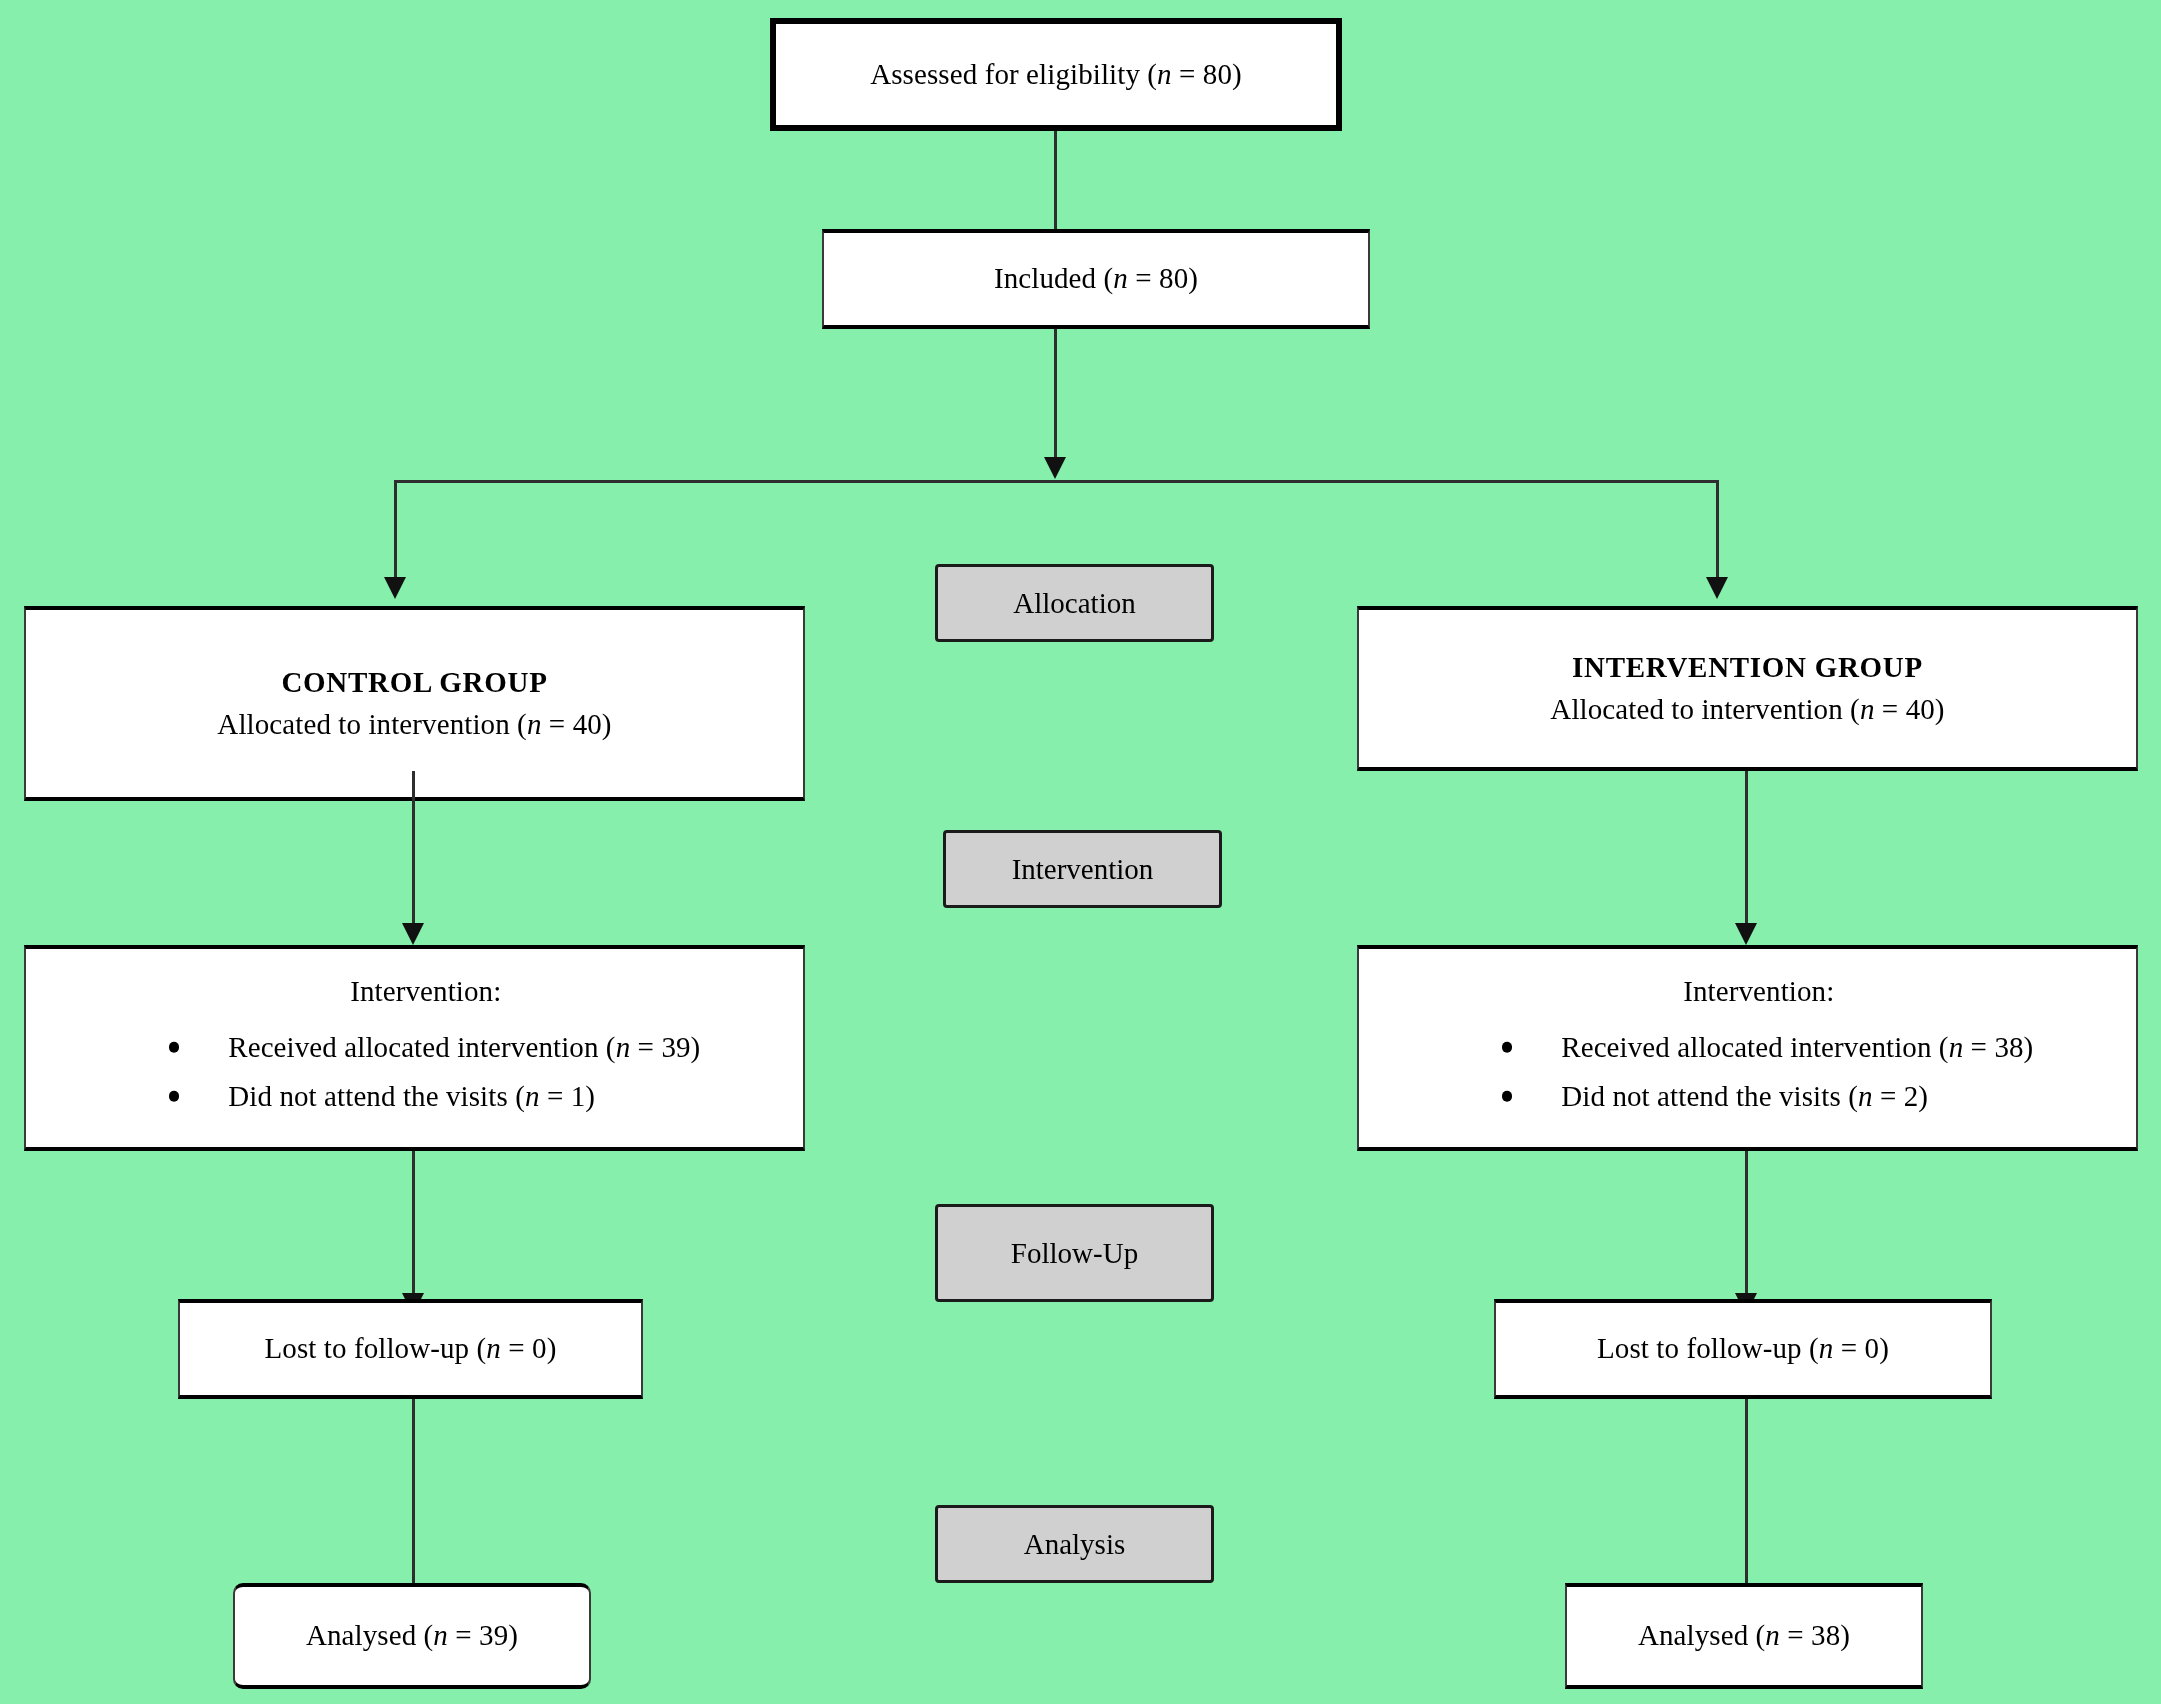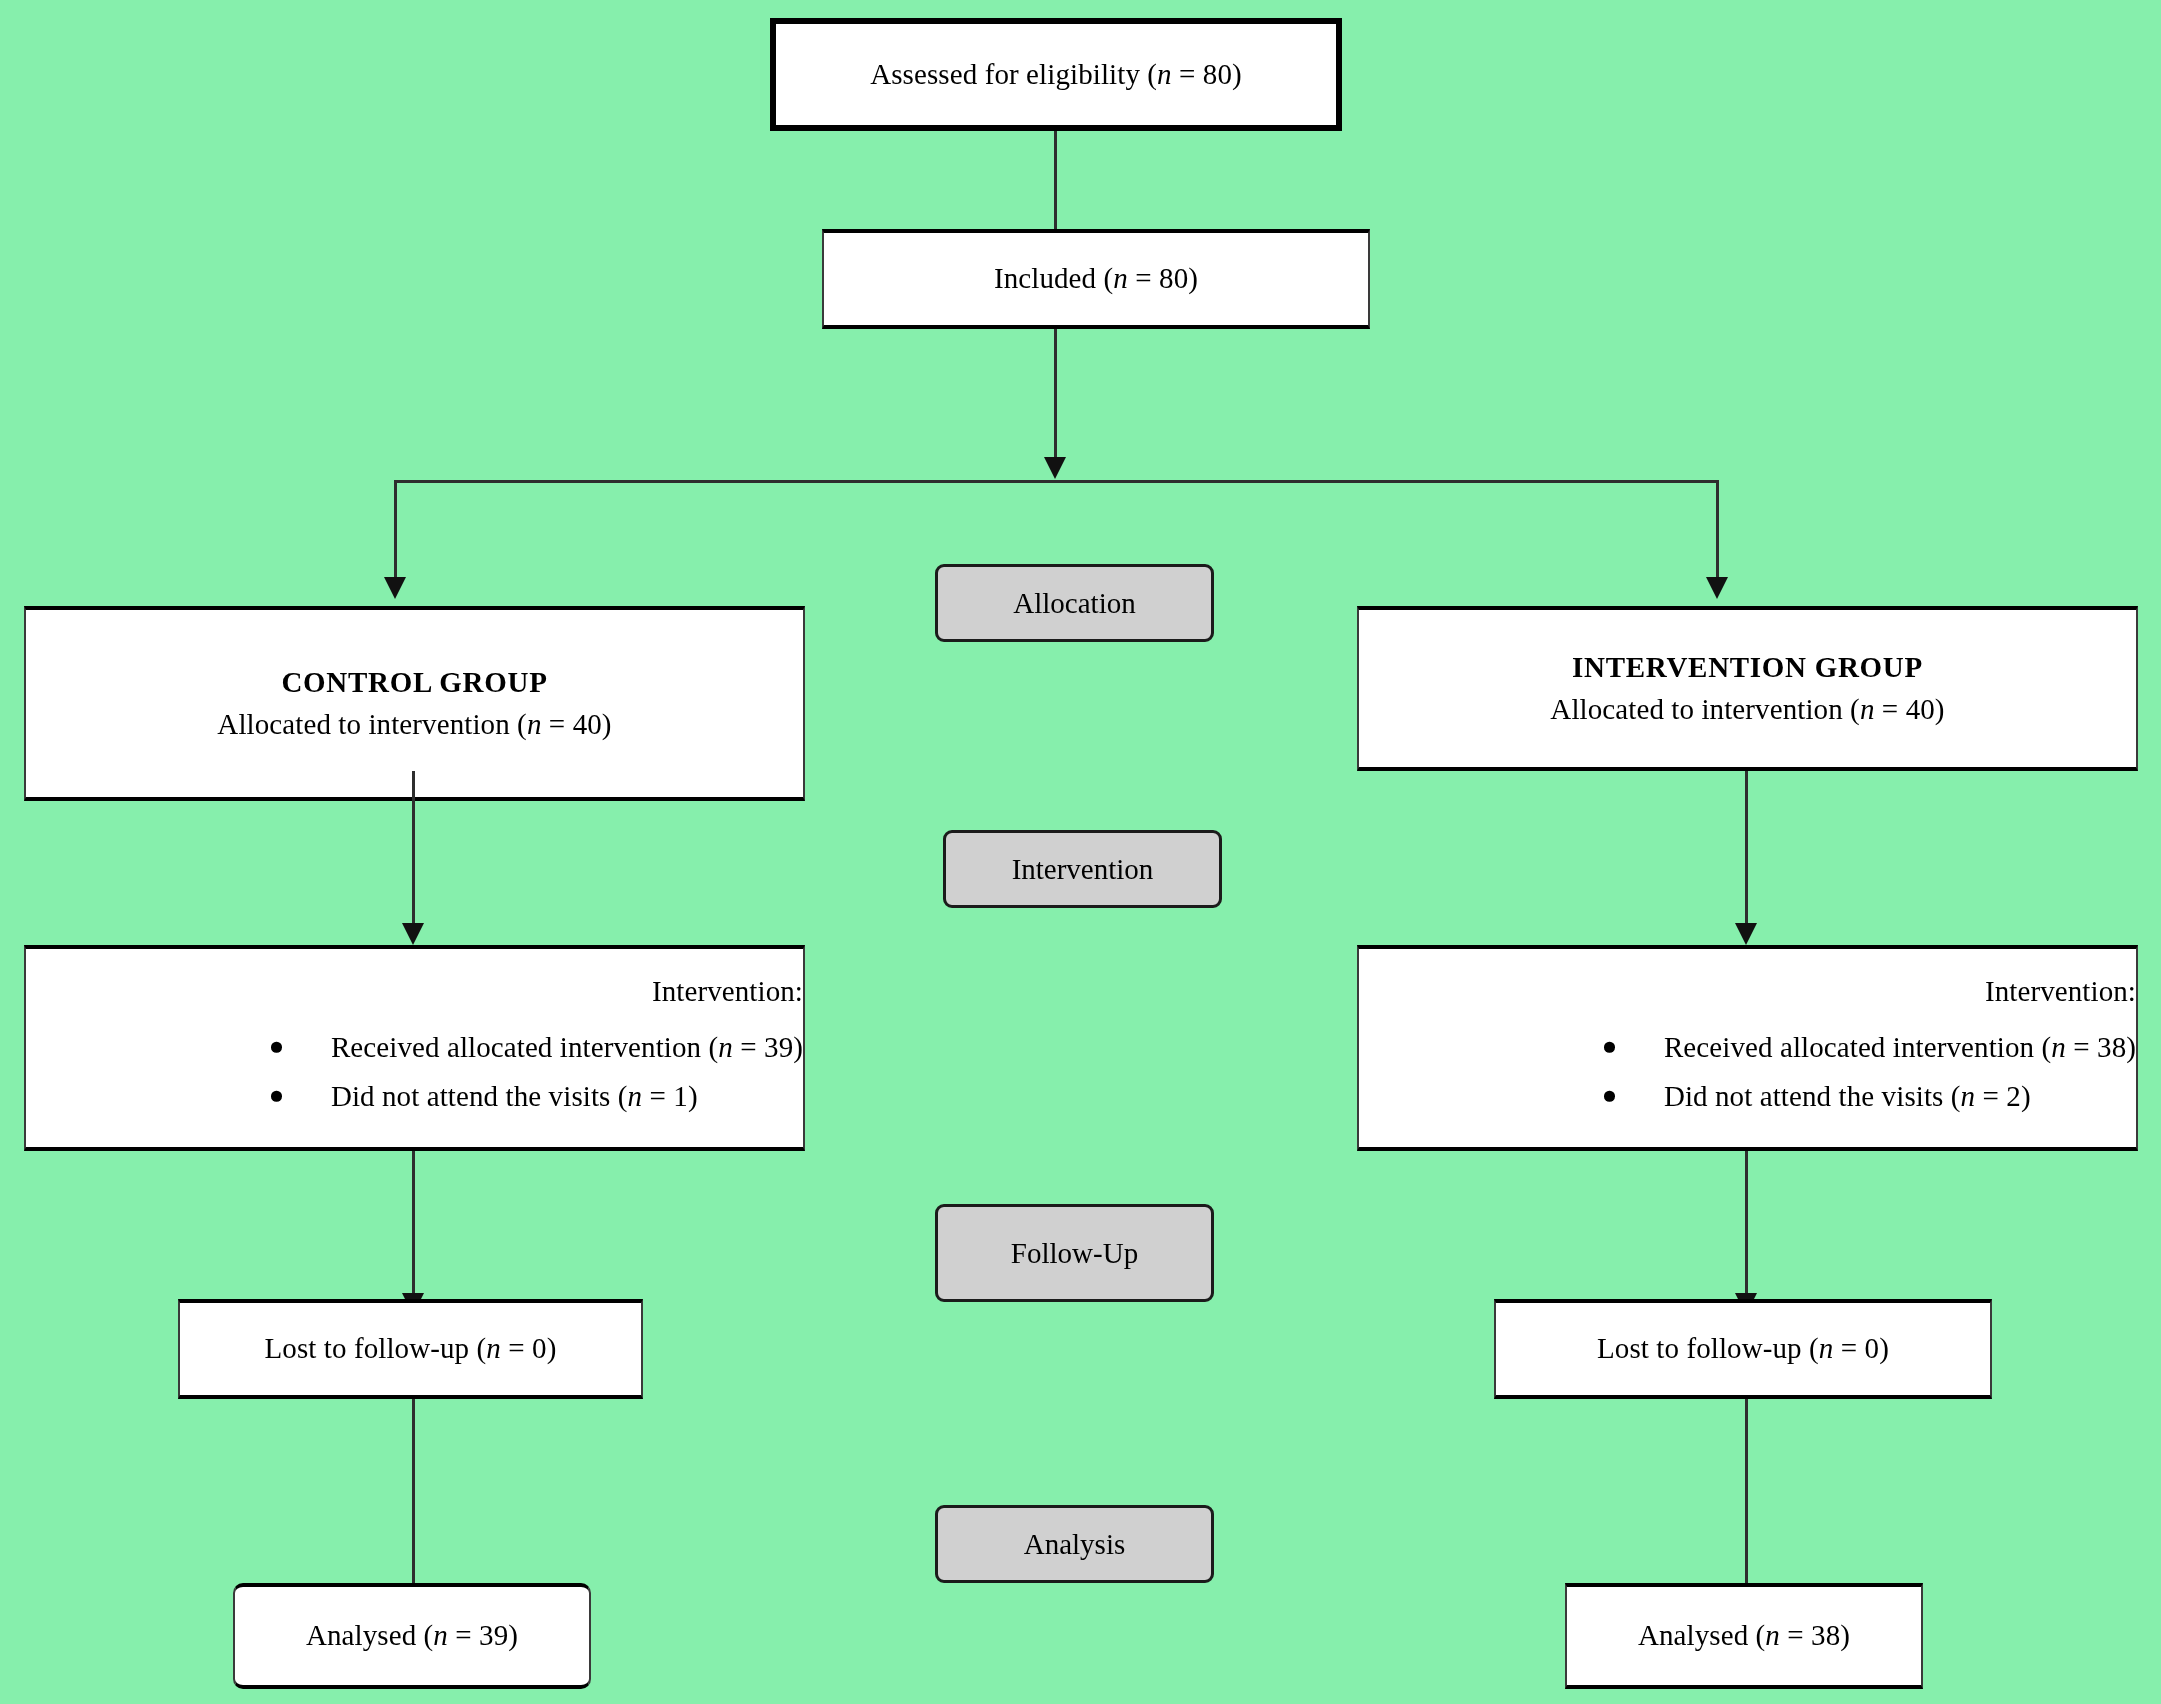--- a/index.html
+++ b/index.html
@@ -41,21 +41,21 @@
     border-top-color: #000000;
     border-bottom-color: #000000;
     border-top-width: 4.7px;
     border-bottom-width: 4.7px;
   }
   .node .title {
     font-weight: bold;
     letter-spacing: 0.7px;
   }
   .node.left-align {
-    align-items: flex-end;
+    align-items: center;
     text-align: left;
     padding-left: 22.6px;
   }
 
   .bullets {
     list-style: none;
     margin: 6.6px 0 0 0;
     padding: 0;
   }
   .bullets li {
@@ -75,21 +75,21 @@
     background: #000000;
     border-radius: 50%;
   }
 
   
   .stage {
     position: absolute;
     box-sizing: border-box;
     background: #d0d0d0;
     border: 3.3px solid #1b1b1b;
-    border-radius: 9px;
+    border-radius: 4px;
     display: flex;
     align-items: center;
     justify-content: center;
     font-size: 29px;
     color: #000000;
   }
 
   
   .vline {
     position: absolute;

